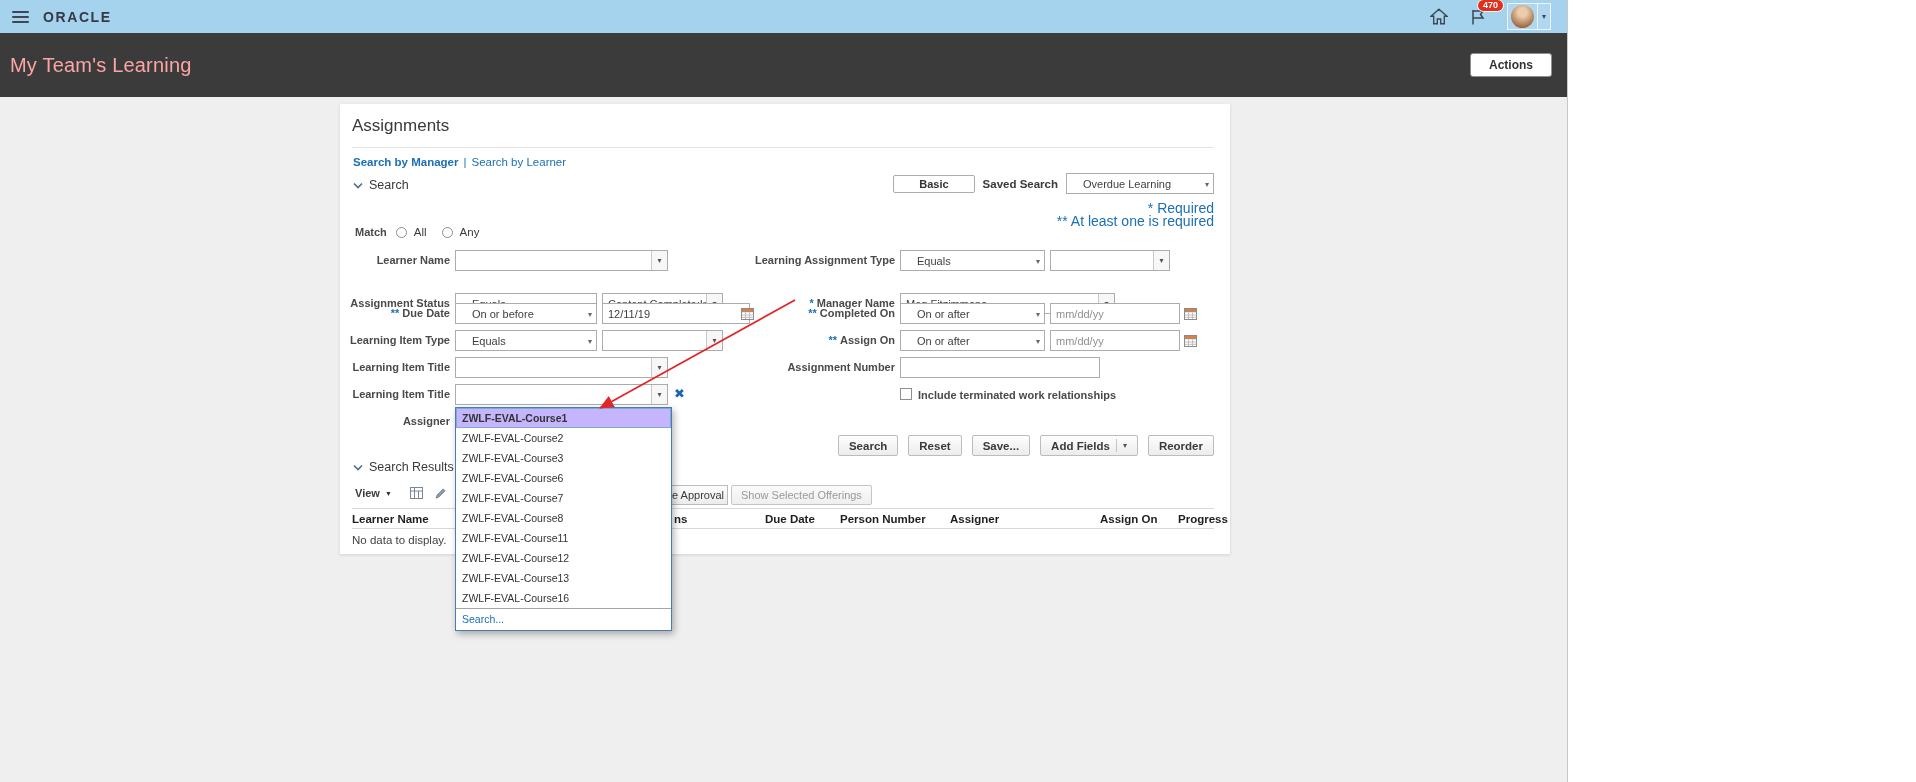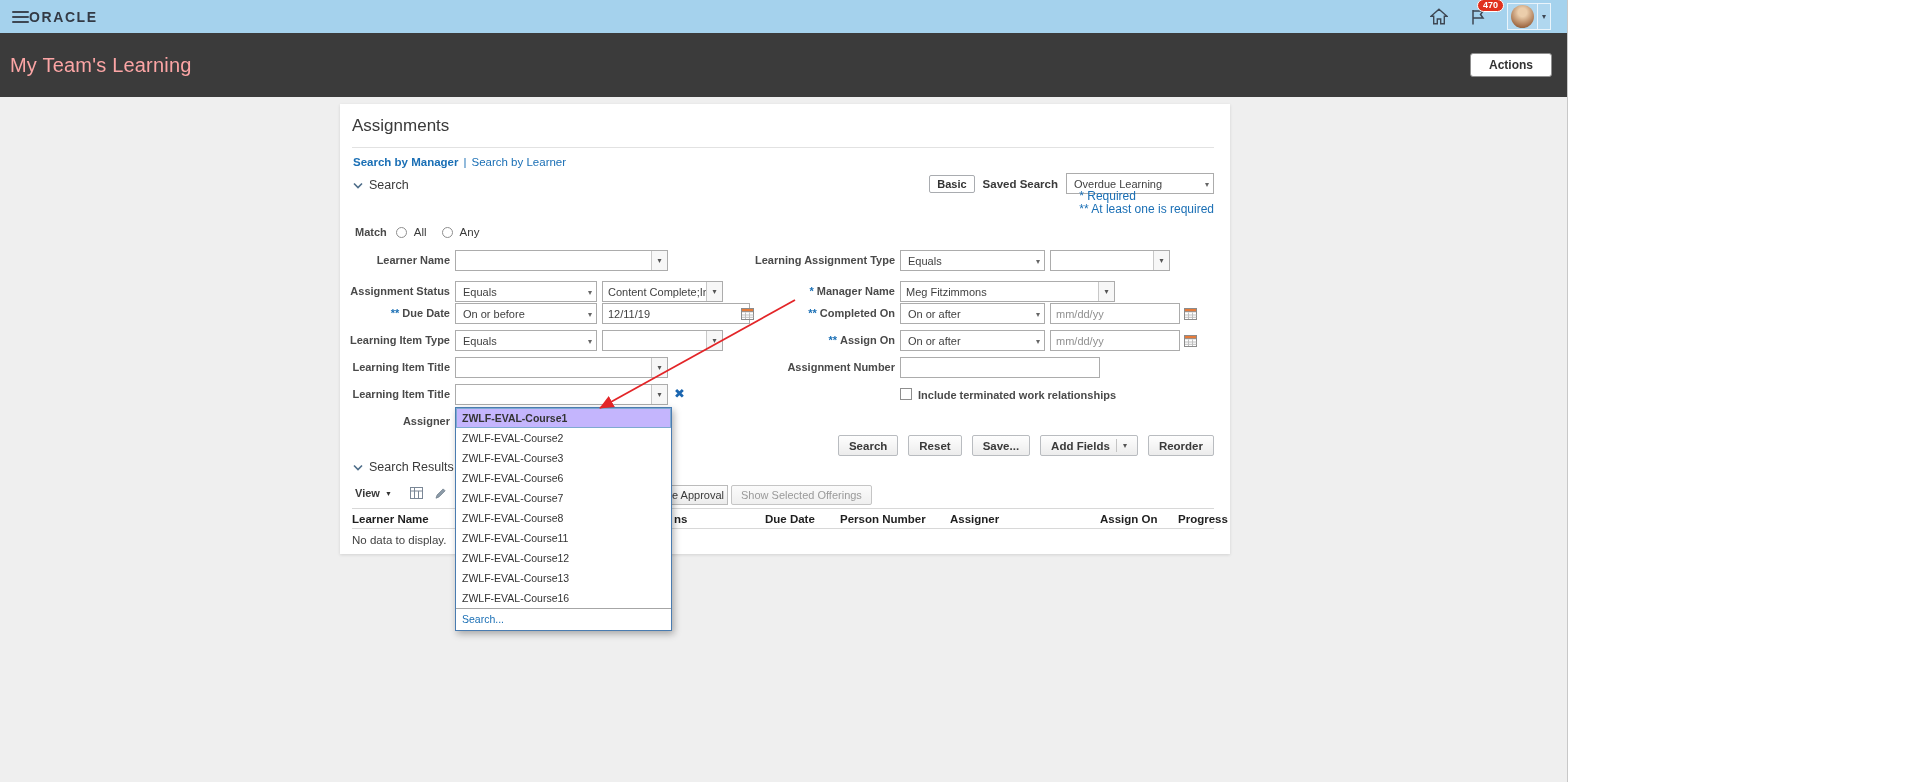--- a/index.html
+++ b/index.html
@@ -4,21 +4,21 @@
 <style>
   *{box-sizing:border-box;margin:0;padding:0}
   html,body{background:#fff}
   body{font-family:"Liberation Sans","DejaVu Sans",sans-serif;-webkit-font-smoothing:antialiased}
   .app{position:relative;width:1568px;height:782px;overflow:hidden;background:#fff;border-right:1px solid #C8C8C8}
 
   
   .topbar{position:absolute;top:0;left:0;right:0;height:33px;background:#A5D2ED;display:flex;align-items:center;padding:0 12px;z-index:5}
   .hamburger{width:17px;display:flex;flex-direction:column;gap:3px;cursor:pointer}
   .hamburger span{height:2px;background:#3E4753;border-radius:1px}
-  .brand{margin-left:0;font-size:14px;font-weight:bold;letter-spacing:1.6px;color:#333A45}
+  .brand{margin-left:14px;font-size:14px;font-weight:bold;letter-spacing:1.6px;color:#333A45}
   .topbar-right{margin-left:auto;display:flex;align-items:center;gap:22px;margin-right:4px}
   .tb-icon{position:relative;display:inline-flex;align-items:flex-end;cursor:pointer}
   .badge{position:absolute;top:-10px;left:7px;background:#E0301E;color:#fff;font-size:9px;font-weight:bold;line-height:11px;padding:0 5px;border-radius:7px;border:1px solid #fff;white-space:nowrap}
   .user-box{display:flex;align-items:stretch;border:1px solid #EAF4FB;height:27px;cursor:pointer;background:rgba(255,255,255,0.12)}
   .avatar{width:23px;height:23px;border-radius:50%;margin:1px 3px;background:radial-gradient(circle at 50% 32%,#EBCDAB 22%,#A5714C 72%,#6E4628 100%)}
   .user-chevron{display:flex;align-items:center;justify-content:center;width:13px;border-left:1px solid #EAF4FB;font-size:8px;color:#3E4753}
 
   
   .page-header{position:absolute;top:33px;left:0;right:0;height:64px;background:#3B3B3B;display:flex;align-items:center;padding:0 15px 0 10px;z-index:4}
   .page-title{color:#fca5a5;font-size:20px;font-weight:400;letter-spacing:.2px}
@@ -28,33 +28,33 @@
   .content{position:absolute;top:97px;left:0;right:0;bottom:0;background:#EFEFEF}
   .panel{position:absolute;left:340px;top:7px;width:890px;height:450px;background:#fff;box-shadow:0 1px 3px rgba(0,0,0,.12)}
   .panel-title{position:absolute;left:12px;top:12px;font-size:17px;color:#3A3A3A;font-weight:400}
   .title-rule{position:absolute;left:12px;right:16px;top:43px;border-top:1px solid #E2E2E2}
   .links-row{position:absolute;left:13px;top:52px;font-size:11.5px}
   .link{color:#1A6FB5;text-decoration:none;cursor:pointer}
   .link.bold{font-weight:bold}
   .lsep{color:#1A6FB5;margin:0 5px}
   .sec-header{position:absolute;left:13px;font-size:12.5px;color:#3A3A3A;display:flex;align-items:center;gap:6px}
   .saved-cluster{position:absolute;right:16px;top:69px;display:flex;align-items:center;gap:8px;font-size:11.5px}
-  .basic-btn{background:#fff;border:1px solid #A9ACB0;border-radius:2px;font-size:11px;font-weight:bold;color:#333;padding:2px 7px;cursor:pointer;font-family:inherit}
+  .basic-btn{background:#fff;border:1px solid #A9ACB0;border-radius:2px;font-size:11px;font-weight:bold;color:#333;padding:2px 25px;cursor:pointer;font-family:inherit}
   .saved-label{font-weight:bold;color:#3A3A3A;font-size:11.5px}
-  .req-notes{position:absolute;right:16px;top:86px;color:#1A6FB5;font-size:12px;line-height:13px}
+  .req-notes{position:absolute;right:16px;top:98px;text-align:right;color:#1A6FB5;font-size:14px;line-height:13px}
   .match-row{position:absolute;left:15px;top:122px;display:flex;align-items:center;gap:7px;font-size:11.5px;color:#3A3A3A}
   .match-label{font-weight:bold;font-size:11px;color:#4A4A4A;margin-right:2px}
   .radio{width:11px;height:11px;border:1px solid #8E8E8E;border-radius:50%;background:#fff;display:inline-block;cursor:pointer}
   .radio-lbl{margin-right:8px}
 
   .lrow{position:absolute;left:0;width:100%;height:22px}
   .flabel{position:absolute;top:4px;font-size:11px;font-weight:bold;color:#4A4A4A;text-align:right;white-space:nowrap}
   .req{color:#1A6FB5;margin-right:3px}
   .ctl{position:absolute;top:0;height:21px;background:#fff;border:1px solid #ACACAC;font-size:11px;color:#3F3F3F;display:flex;align-items:center;white-space:nowrap;overflow:hidden}
-  .sel{padding:0 16px 0 7px}
+  .sel{padding:0 16px 0 16px}
   .sel-arrow{position:absolute;right:4px;top:6px;font-size:8px;color:#666}
   .cbx{padding:0 20px 0 5px}
   .lov-btn{position:absolute;right:0;top:0;bottom:0;width:16px;border-left:1px solid #C8C8C8;background:#F7F7F7;display:flex;align-items:center;justify-content:center;font-size:8px;color:#555;cursor:pointer}
   .txt{padding:0 5px}
   .placeholder{color:#909090}
   .cal-icon{position:absolute;top:4px;cursor:pointer;line-height:0}
   .clear-x{position:absolute;top:2px;color:#1B66B0;font-weight:bold;font-size:13px;cursor:pointer}
   .checkbox{position:absolute;top:4px;width:12px;height:12px;border:1px solid #8E8E8E;background:#fff;cursor:pointer}
   .cb-label{position:absolute;top:5px;font-size:11px;font-weight:bold;color:#4A4A4A;white-space:nowrap}
 
@@ -168,21 +168,21 @@
           <span>Equals</span>
           <span class="sel-arrow" style="right:564px"></span>
           <span class="sel-arrow">▾</span>
         </span>
         <span class="ctl cbx" style="left:710px;width:120px">
           <span></span>
           <span class="lov-btn">▾</span>
         </span>
       </div>
 
-      <div class="lrow" style="top:177px">
+      <div class="lrow" style="top:189px">
         <span class="flabel" style="left:0;width:110px"><span>Assignment Status</span></span>
         <span class="ctl sel" style="left:115px;width:142px">
           <span>Equals</span>
           <span class="sel-arrow">▾</span>
         </span>
         <span class="ctl cbx" style="left:262px;width:121px">
           <span>Content Complete;In </span>
           <span class="lov-btn">▾</span>
         </span>
         <span class="flabel" style="left:380px;width:175px"><span class="req">*</span><span>Manager Name</span></span>

